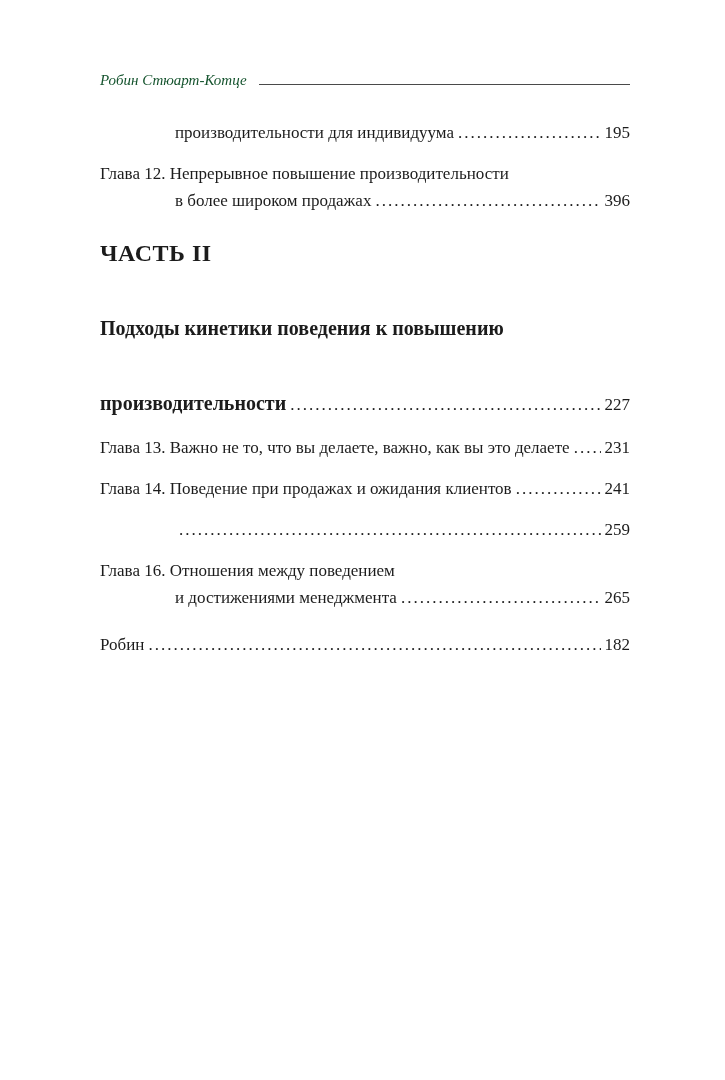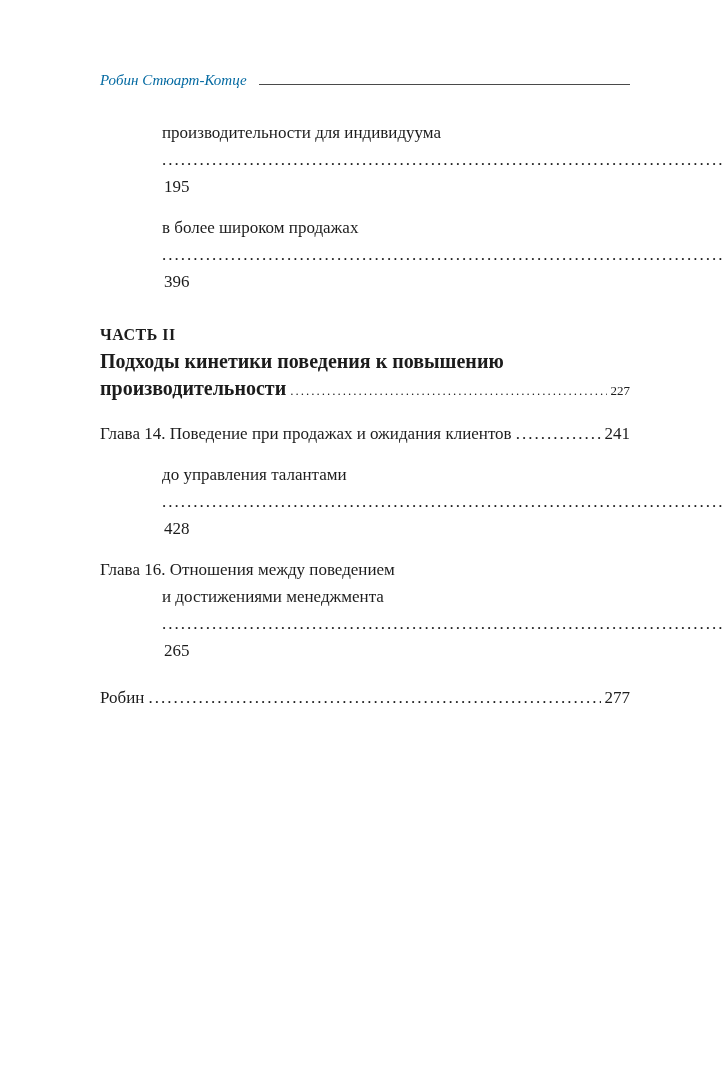--- a/index.html
+++ b/index.html
@@ -21,33 +21,33 @@
   .running-header {
     display: flex;
     align-items: baseline;
     gap: 12px;
     margin-bottom: 30px;
   }
   .author-name {
     font-style: italic;
     font-size: 15px;
     white-space: nowrap;
-    color: #0369a1;
+    color: #14532d;
   }
   .header-rule {
     flex: 1;
     height: 1px;
     background: #4a4a4a;
     align-self: flex-end;
     margin-bottom: 4px;
   }
   
   .toc { font-size: 17px; line-height: 27px; }
   .entry { margin-bottom: 14px; }
-  .entry .cont { margin-left: 58px; flex-direction: column; }
+  .entry .cont { margin-left: 75px; }
   .leader-row {
     display: flex;
     align-items: baseline;
   }
   .leader-row .txt { white-space: nowrap; }
   .dots {
     flex: 1;
     overflow: hidden;
     white-space: nowrap;
     margin: 0 2px 0 4px;
@@ -63,33 +63,34 @@
     padding-left: 2px;
     text-align: center;
   }
   
   .part {
     margin-top: 26px;
     margin-bottom: 16px;
   }
   .part-label {
     font-weight: bold;
-    font-size: 16px;
+    font-size: 24px;
     line-height: 27px;
     letter-spacing: 0.5px;
   }
   .part-title {
     font-weight: bold;
     font-size: 20px;
     line-height: 27px;
+    margin-top: 48px;
   }
   .part .leader-row .page-num,
   .part .dots::after {
     font-weight: normal;
-    font-size: 13px;
+    font-size: 17px;
   }
   
   .references { margin-top: 20px; }
 </style>
 </head>
 <body>
 
 <div class="sheet">
 
   <div class="running-header">
@@ -101,61 +102,66 @@
 
     <div class="entry">
       <div class="cont leader-row">
         <span class="txt">производительности для индивидуума</span>
         <span class="dots"></span>
         <span class="page-num">195</span>
       </div>
     </div>
 
     <div class="entry">
+      <div>Глава 12. Непрерывное повышение производительности</div>
       <div class="cont leader-row">
         <span class="txt">в более широком продажах</span>
         <span class="dots"></span>
         <span class="page-num">396</span>
       </div>
     </div>
 
     <div class="part">
       <div class="part-label">ЧАСТЬ II</div>
       <div class="part-title">Подходы кинетики поведения к повышению</div>
       <div class="part-title leader-row">
         <span class="txt">производительности</span>
         <span class="dots"></span>
         <span class="page-num">227</span>
       </div>
     </div>
 
+    <div class="entry leader-row">
+      <span class="txt">Глава 13. Важно не то, что вы делаете, важно, как вы это делаете</span>
+      <span class="dots"></span>
+      <span class="page-num">231</span>
+    </div>
 
     <div class="entry leader-row">
       <span class="txt">Глава 14. Поведение при продажах и ожидания клиентов</span>
       <span class="dots"></span>
       <span class="page-num">241</span>
     </div>
 
     <div class="entry">
       <div class="cont leader-row">
-        <span class="txt">до управления талантами</span>
         <span class="dots"></span>
-        <span class="page-num">428</span>
+        <span class="page-num">259</span>
       </div>
     </div>
 
     <div class="entry">
       <div>Глава 16. Отношения между поведением</div>
       <div class="cont leader-row">
         <span class="txt">и достижениями менеджмента</span>
         <span class="dots"></span>
         <span class="page-num">265</span>
       </div>
     </div>
 
     <div class="entry references leader-row">
       <span class="txt">Робин</span>
       <span class="dots"></span>
-      <span class="page-num">277</span>
+      <span class="page-num">182</span>
     </div>
 
   </div>
 </div>
 
 </body></html>

